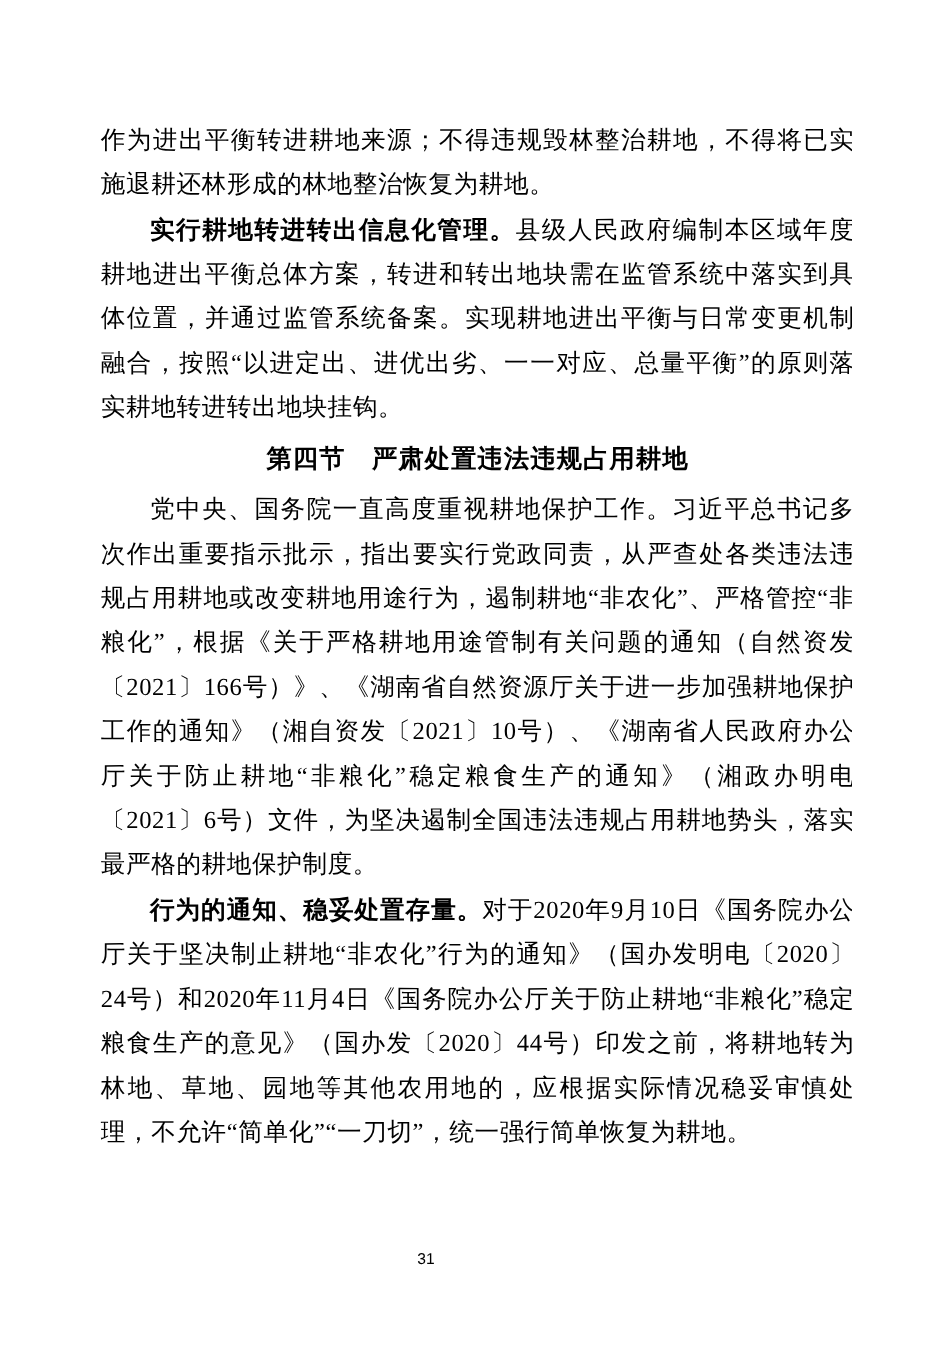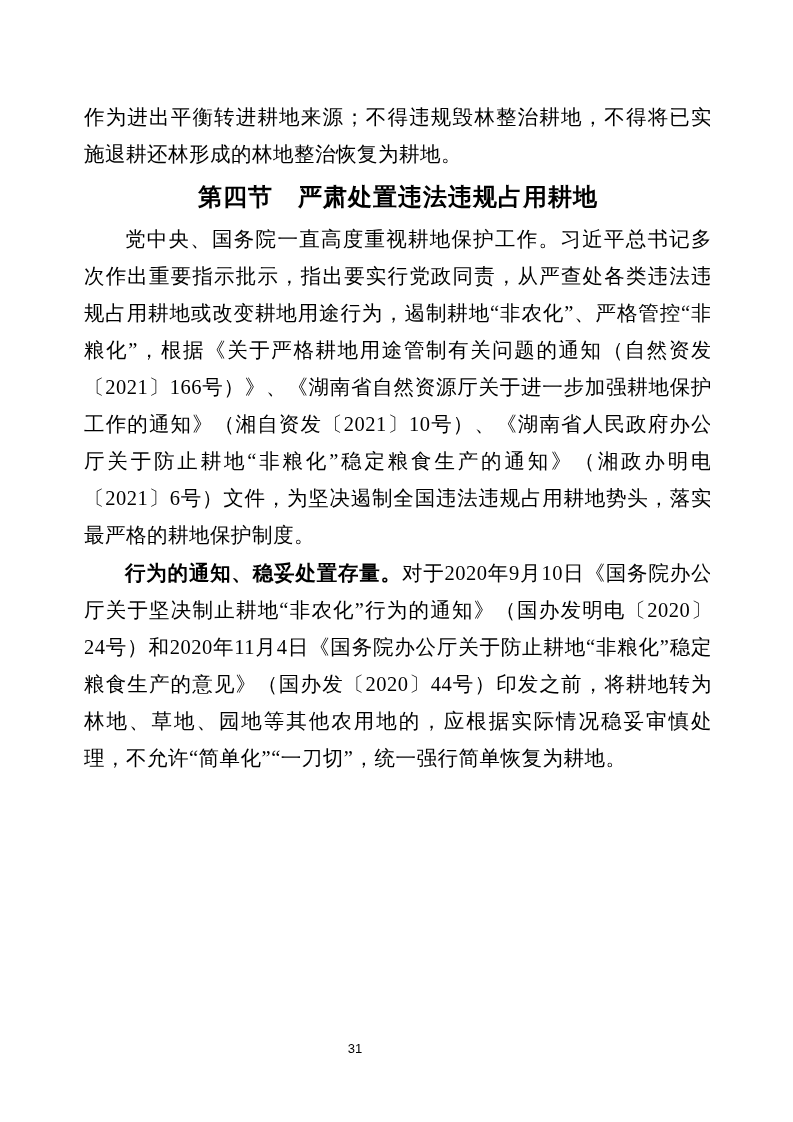--- a/index.html
+++ b/index.html
@@ -33,21 +33,21 @@
   .para.no-indent {
     text-indent: 0;
   }
   .bold-lead {
     font-weight: 700;
     font-family: "Liberation Sans", sans-serif;
   }
   .section-heading {
     font-family: "Liberation Sans", sans-serif;
     font-weight: 700;
-    font-size: 24px;
+    font-size: 21px;
     line-height: 37px;
     text-align: center;
     text-indent: 0;
     margin: 5px 0 6px 0;
     letter-spacing: 1px;
   }
   .page-number {
     position: absolute;
     bottom: 66px;
     left: 0;
@@ -59,20 +59,21 @@
   }
 </style>
 </head>
 <body>
 
 <div class="page">
   <div class="doc-body">
 
     <p class="para no-indent"><span>作为进出平衡转进耕地来源；不得违规毁林整治耕地，不得将已实施退耕还林形成的林地整治恢复为耕地。</span></p>
 
+    <p class="para"><span class="bold-lead">实行耕地转进转出信息化管理。</span><span>县级人民政府编制本区域年度耕地进出平衡总体方案，转进和转出地块需在监管系统中落实到具体位置，并通过监管系统备案。实现耕地进出平衡与日常变更机制融合，按照“以进定出、进优出劣、一一对应、总量平衡”的原则落实耕地转进转出地块挂钩。</span></p>
 
     <h2 class="section-heading">第四节　严肃处置违法违规占用耕地</h2>
 
     <p class="para"><span>党中央、国务院一直高度重视耕地保护工作。习近平总书记多次作出重要指示批示，指出要实行党政同责，从严查处各类违法违规占用耕地或改变耕地用途行为，遏制耕地“非农化”、严格管控“非粮化”，根据《关于严格耕地用途管制有关问题的通知（自然资发〔2021〕166号）》、《湖南省自然资源厅关于进一步加强耕地保护工作的通知》（湘自资发〔2021〕10号）、《湖南省人民政府办公厅关于防止耕地“非粮化”稳定粮食生产的通知》（湘政办明电〔2021〕6号）文件，为坚决遏制全国违法违规占用耕地势头，落实最严格的耕地保护制度。</span></p>
 
     <p class="para"><span class="bold-lead">行为的通知、稳妥处置存量。</span><span>对于2020年9月10日《国务院办公厅关于坚决制止耕地“非农化”行为的通知》（国办发明电〔2020〕24号）和2020年11月4日《国务院办公厅关于防止耕地“非粮化”稳定粮食生产的意见》（国办发〔2020〕44号）印发之前，将耕地转为林地、草地、园地等其他农用地的，应根据实际情况稳妥审慎处理，不允许“简单化”“一刀切”，统一强行简单恢复为耕地。</span></p>
 
 
   </div>
 

